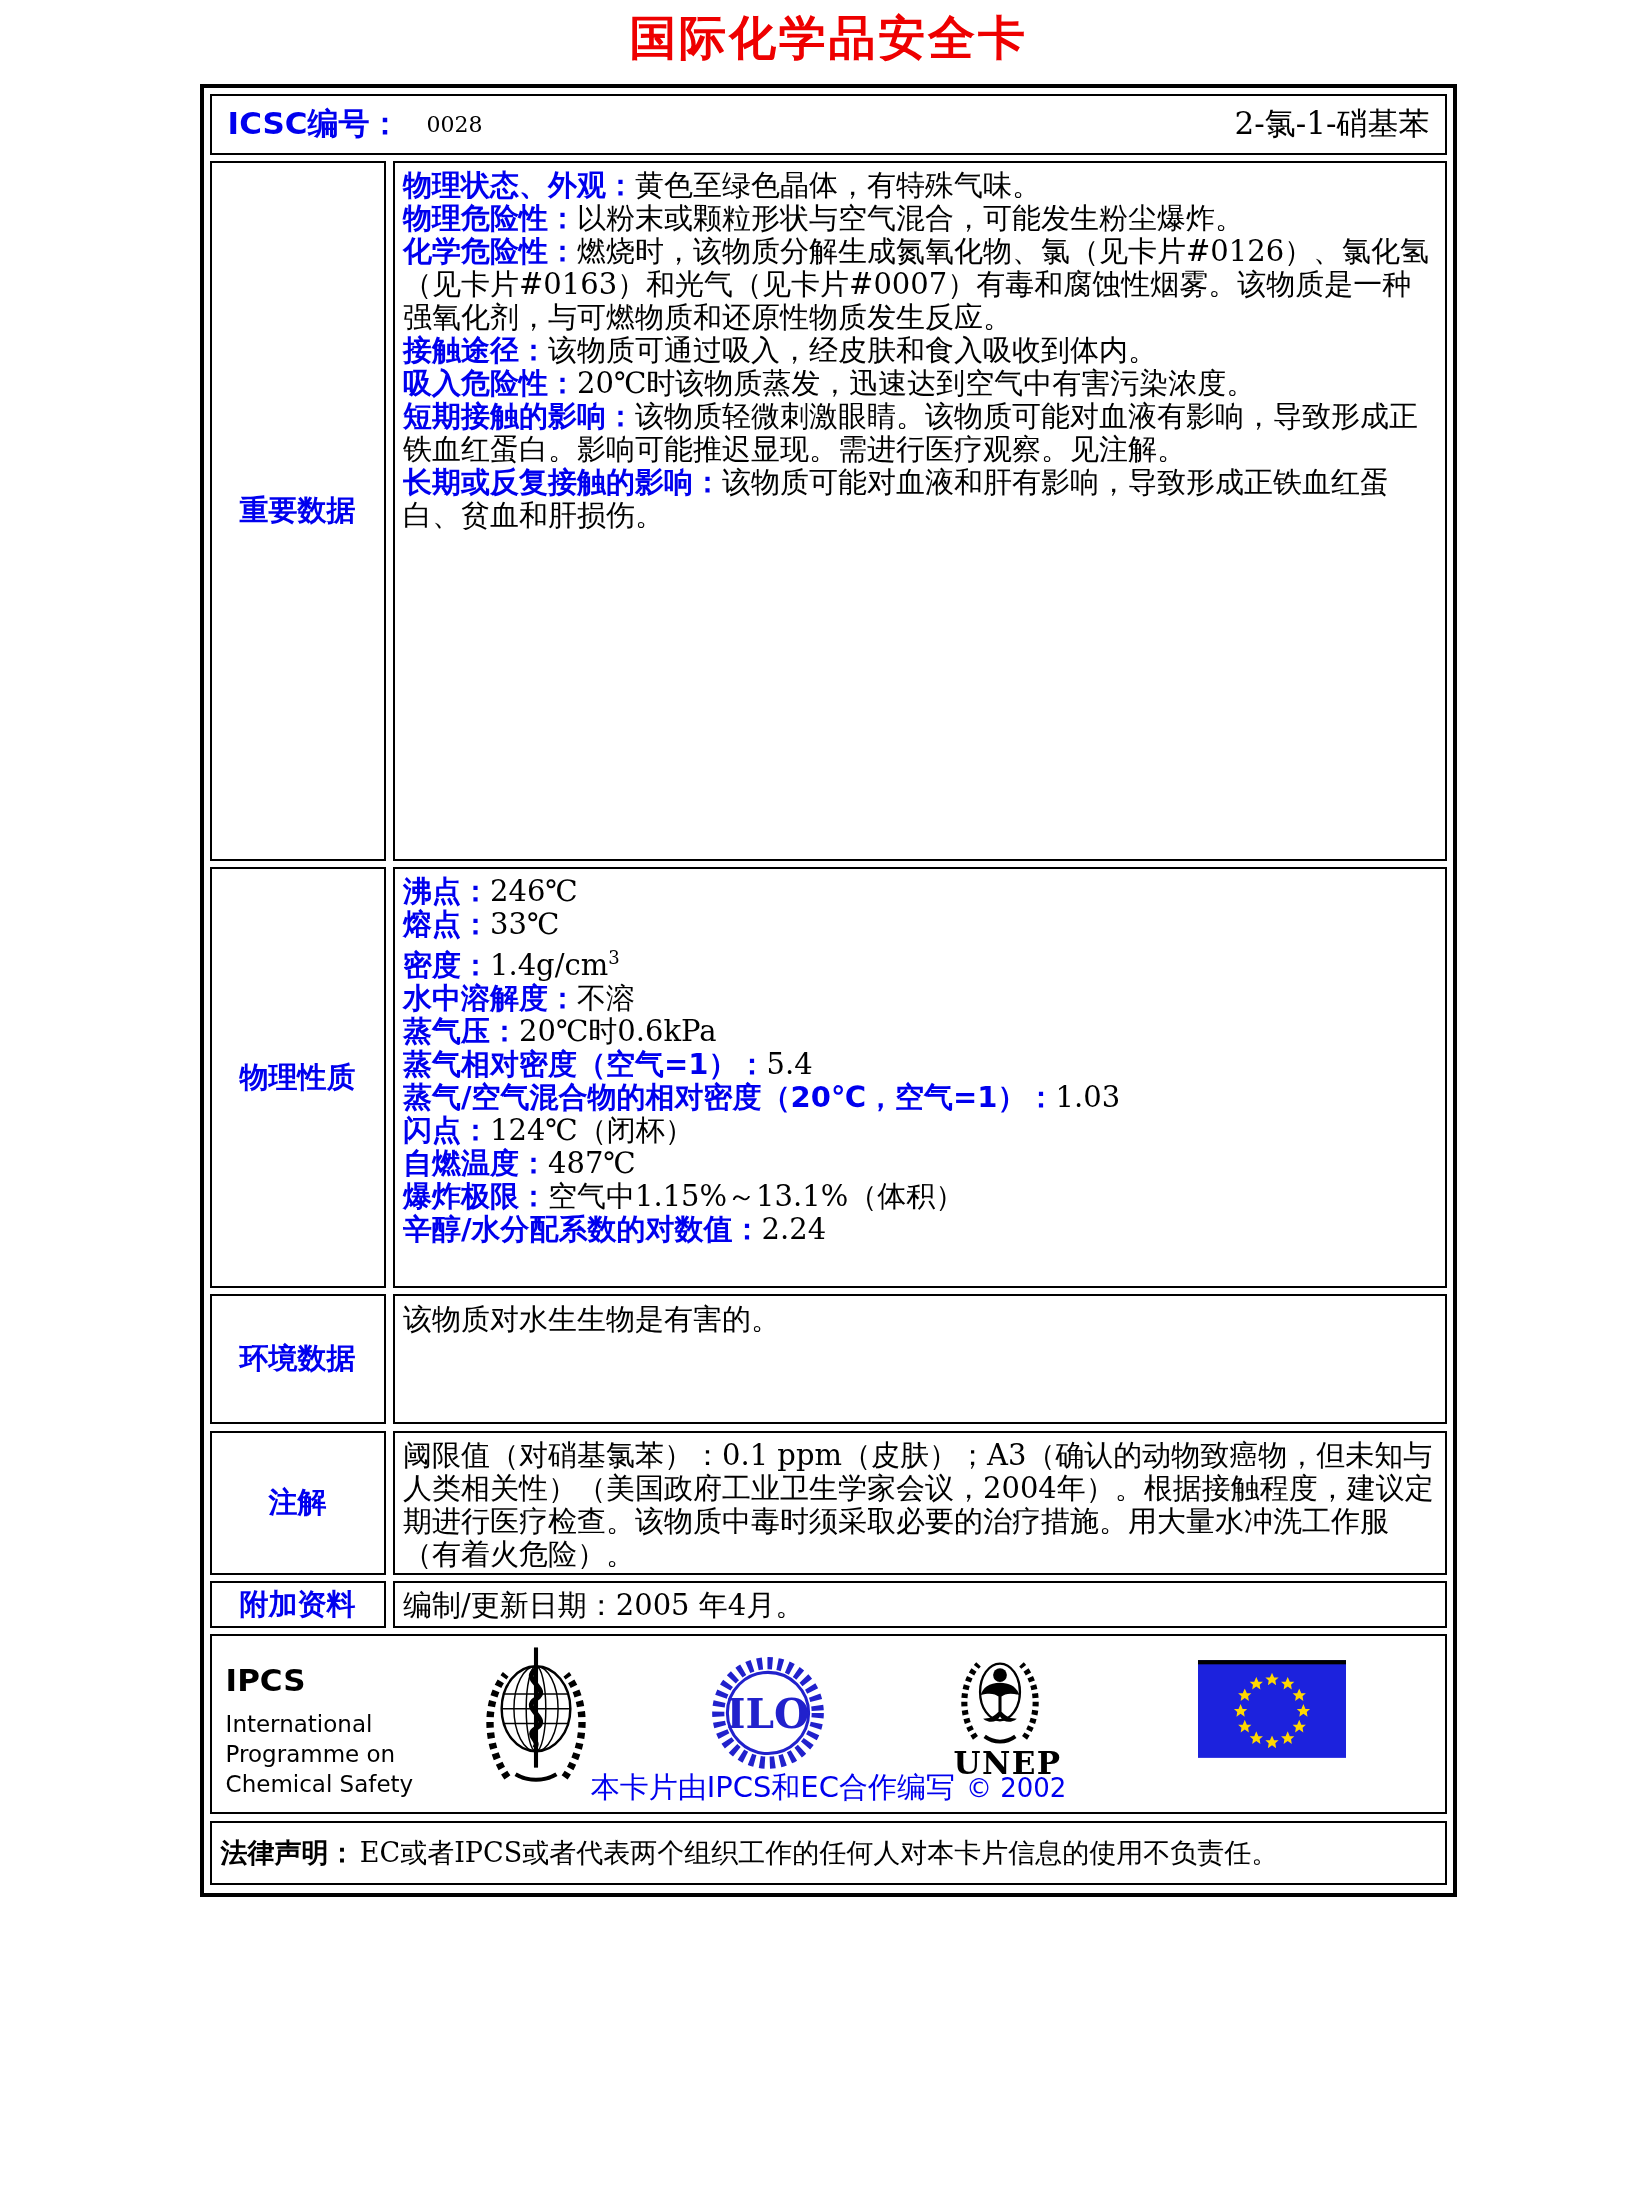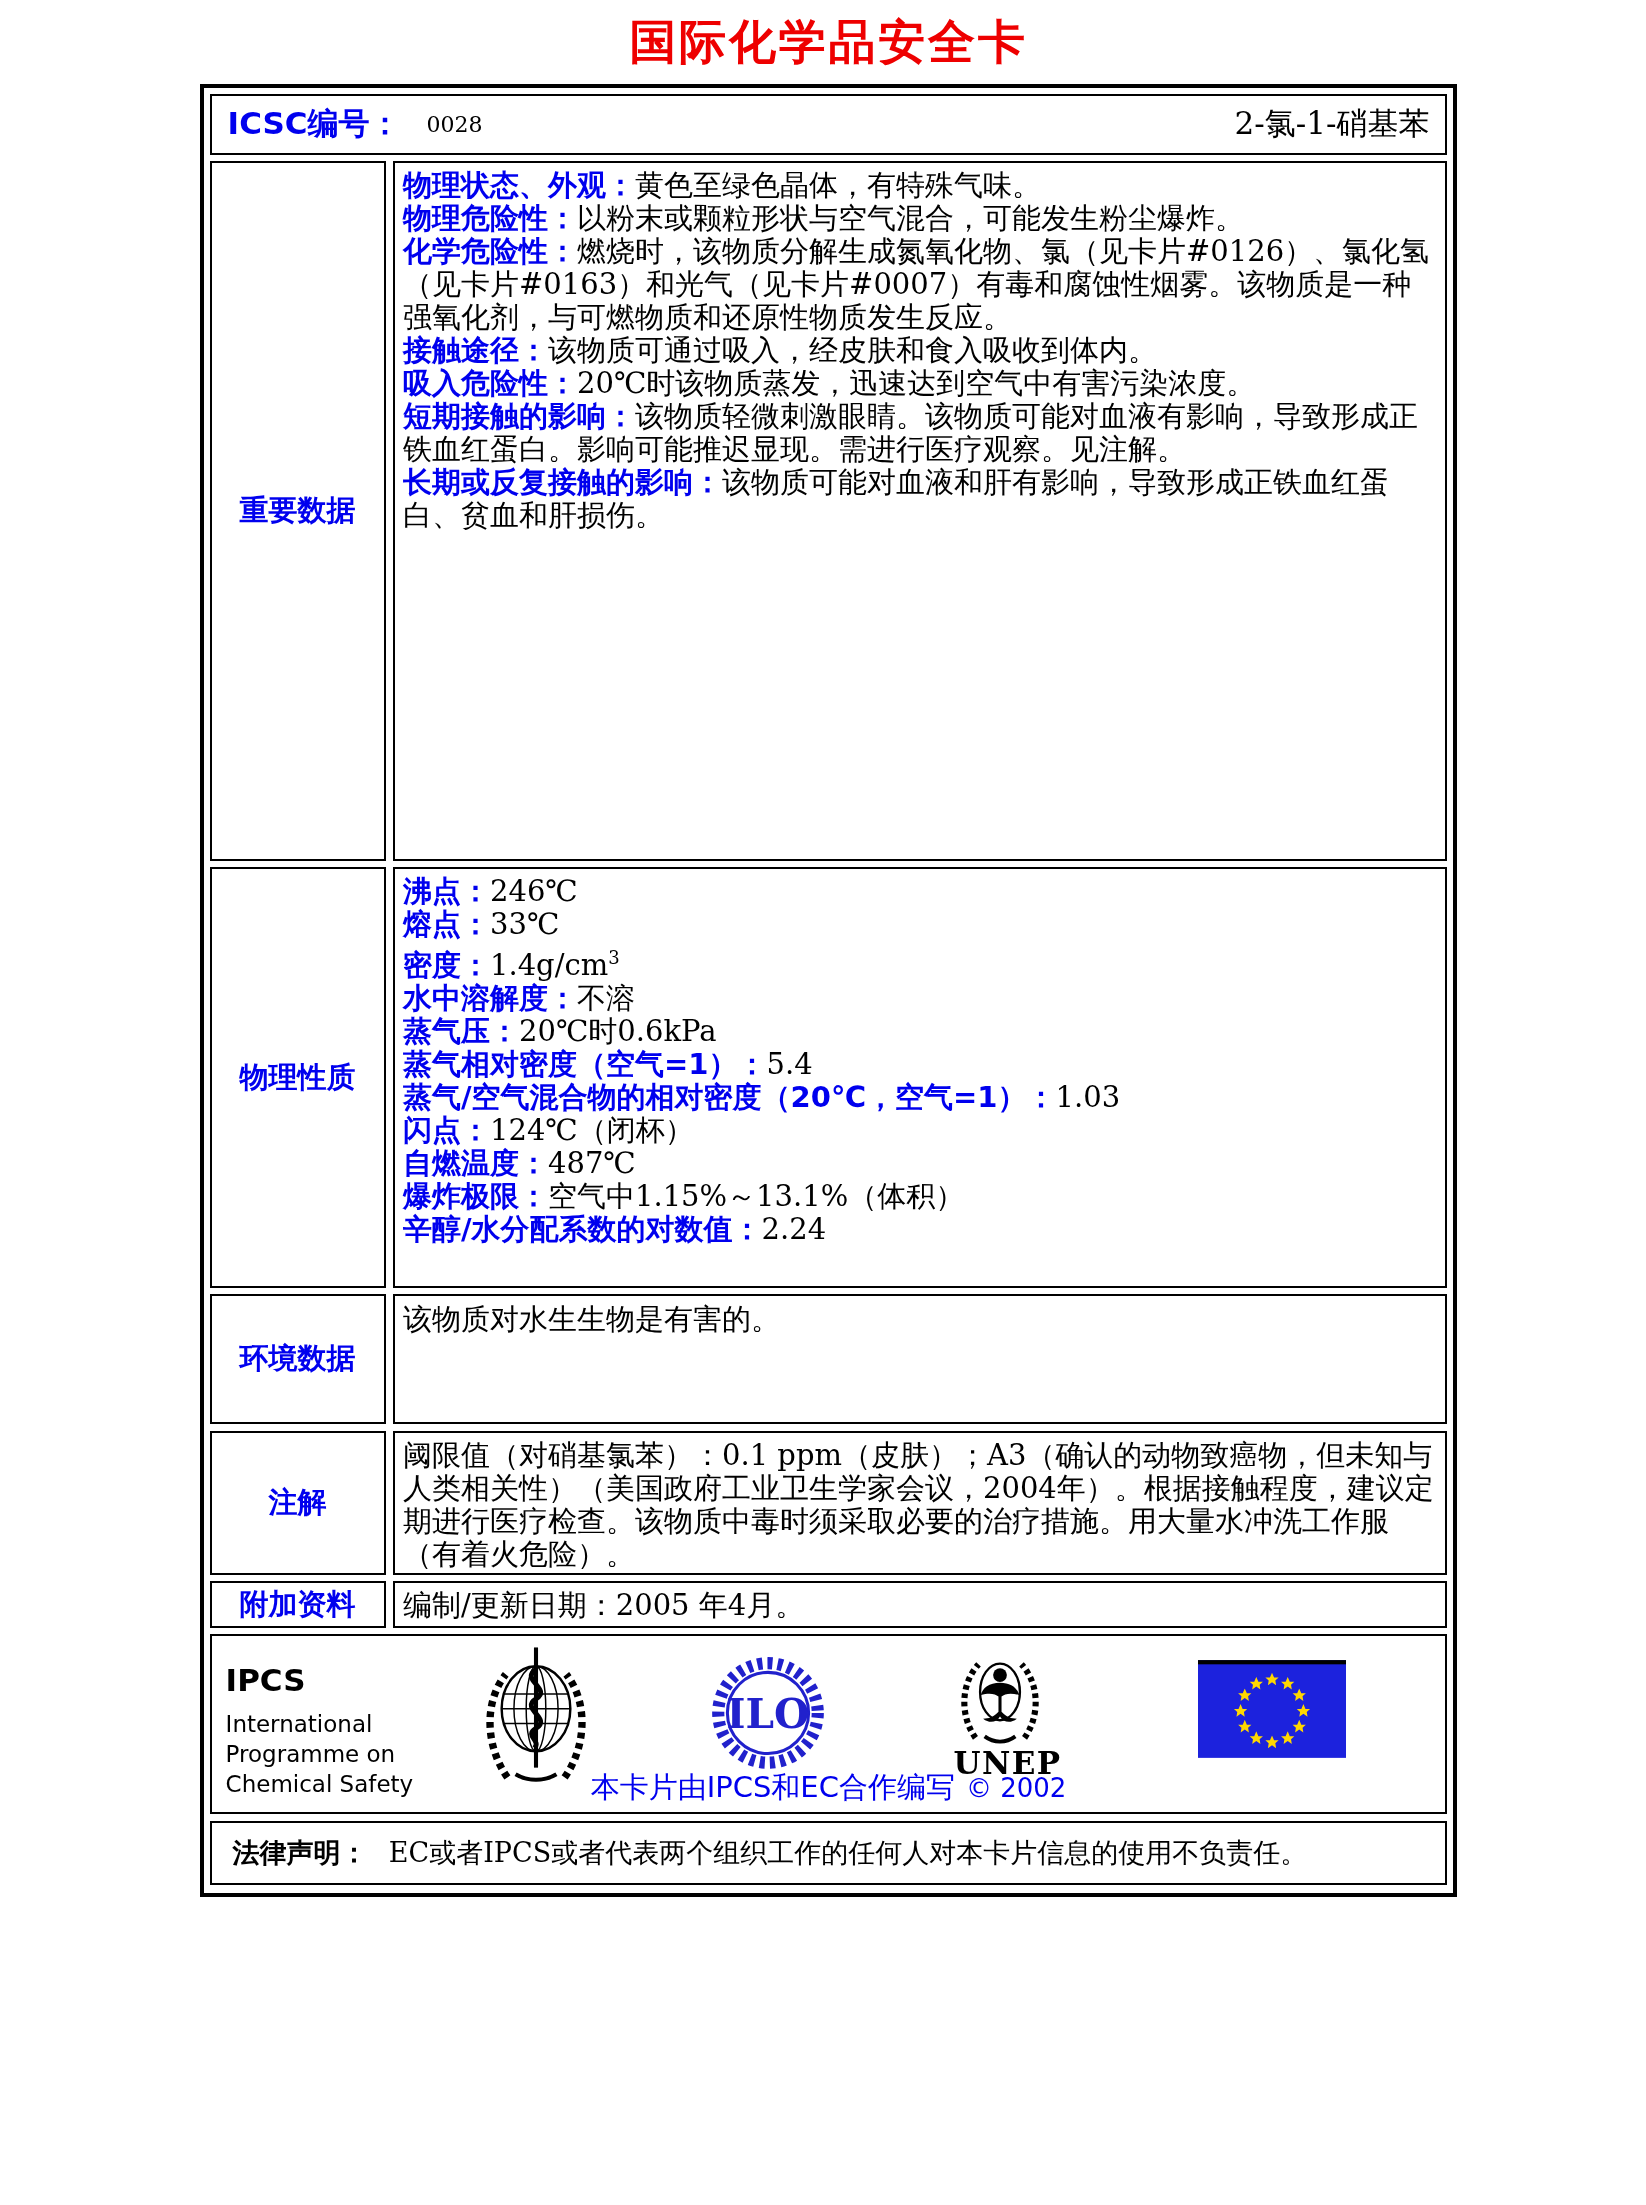--- a/index.html
+++ b/index.html
@@ -3,21 +3,21 @@
 <meta charset="utf-8">
 <style>
   html,body{margin:0;padding:0;background:#fff;}
   body{
     width:1647px;height:2205px;position:relative;
     font-family:"DejaVu Serif","Liberation Serif",serif;
     color:#000;
   }
   .page-title{
     position:absolute;left:200px;top:8.4px;width:1257px;height:67px;
-    text-align:center;font-family:Liberation Sans, sans-serif;
+    text-align:center;font-family:Liberation Mono, monospace;
     font-weight:bold;font-size:47px;line-height:67px;color:#ee0000;letter-spacing:2.8px;
   }
   .card{
     position:absolute;left:200px;top:84px;width:1257px;height:1813px;
     box-sizing:border-box;border:4.9px solid #000;background:#fff;padding:5.6px;
     display:grid;
     grid-template-columns:176px 1fr;
     grid-template-rows:61px 700px 421px 130px 144px 47px 180px 64px;
     gap:6.3px 7px;
   }
@@ -49,21 +49,21 @@
   .ilo-logo{margin-left:105px;margin-top:4.2px;}
   .unep-logo{margin-left:125px;width:105px;text-align:left;}
   .unep-word{font-family:"DejaVu Serif","Liberation Serif",serif;font-weight:bold;font-size:31px;line-height:32px;letter-spacing:1.4px;margin-top:-4.2px;}
   .eu-flag{margin-left:139px;margin-top:15.3px;}
   .caption-line{
     position:absolute;left:0;right:0;bottom:4.2px;text-align:center;
     color:#0000ee;font-family:"DejaVu Sans","Liberation Sans",sans-serif;font-size:29px;
   }
   .copyright{font-size:26px;margin-left:11px;}
   
-  .legal-cell{display:flex;align-items:center;padding:0 21px;font-size:27px;gap:17px;}
+  .legal-cell{display:flex;align-items:center;padding:0 9px;font-size:27px;}
   .legal-label{color:#000;font-family:"DejaVu Sans","Liberation Sans",sans-serif;font-weight:bold;margin-right:4.2px;white-space:nowrap;}
 </style>
 </head>
 <body>
 
 <div class="page-title">国际化学品安全卡</div>
 
 <div class="card">
 
   <div class="cell full header-cell">

